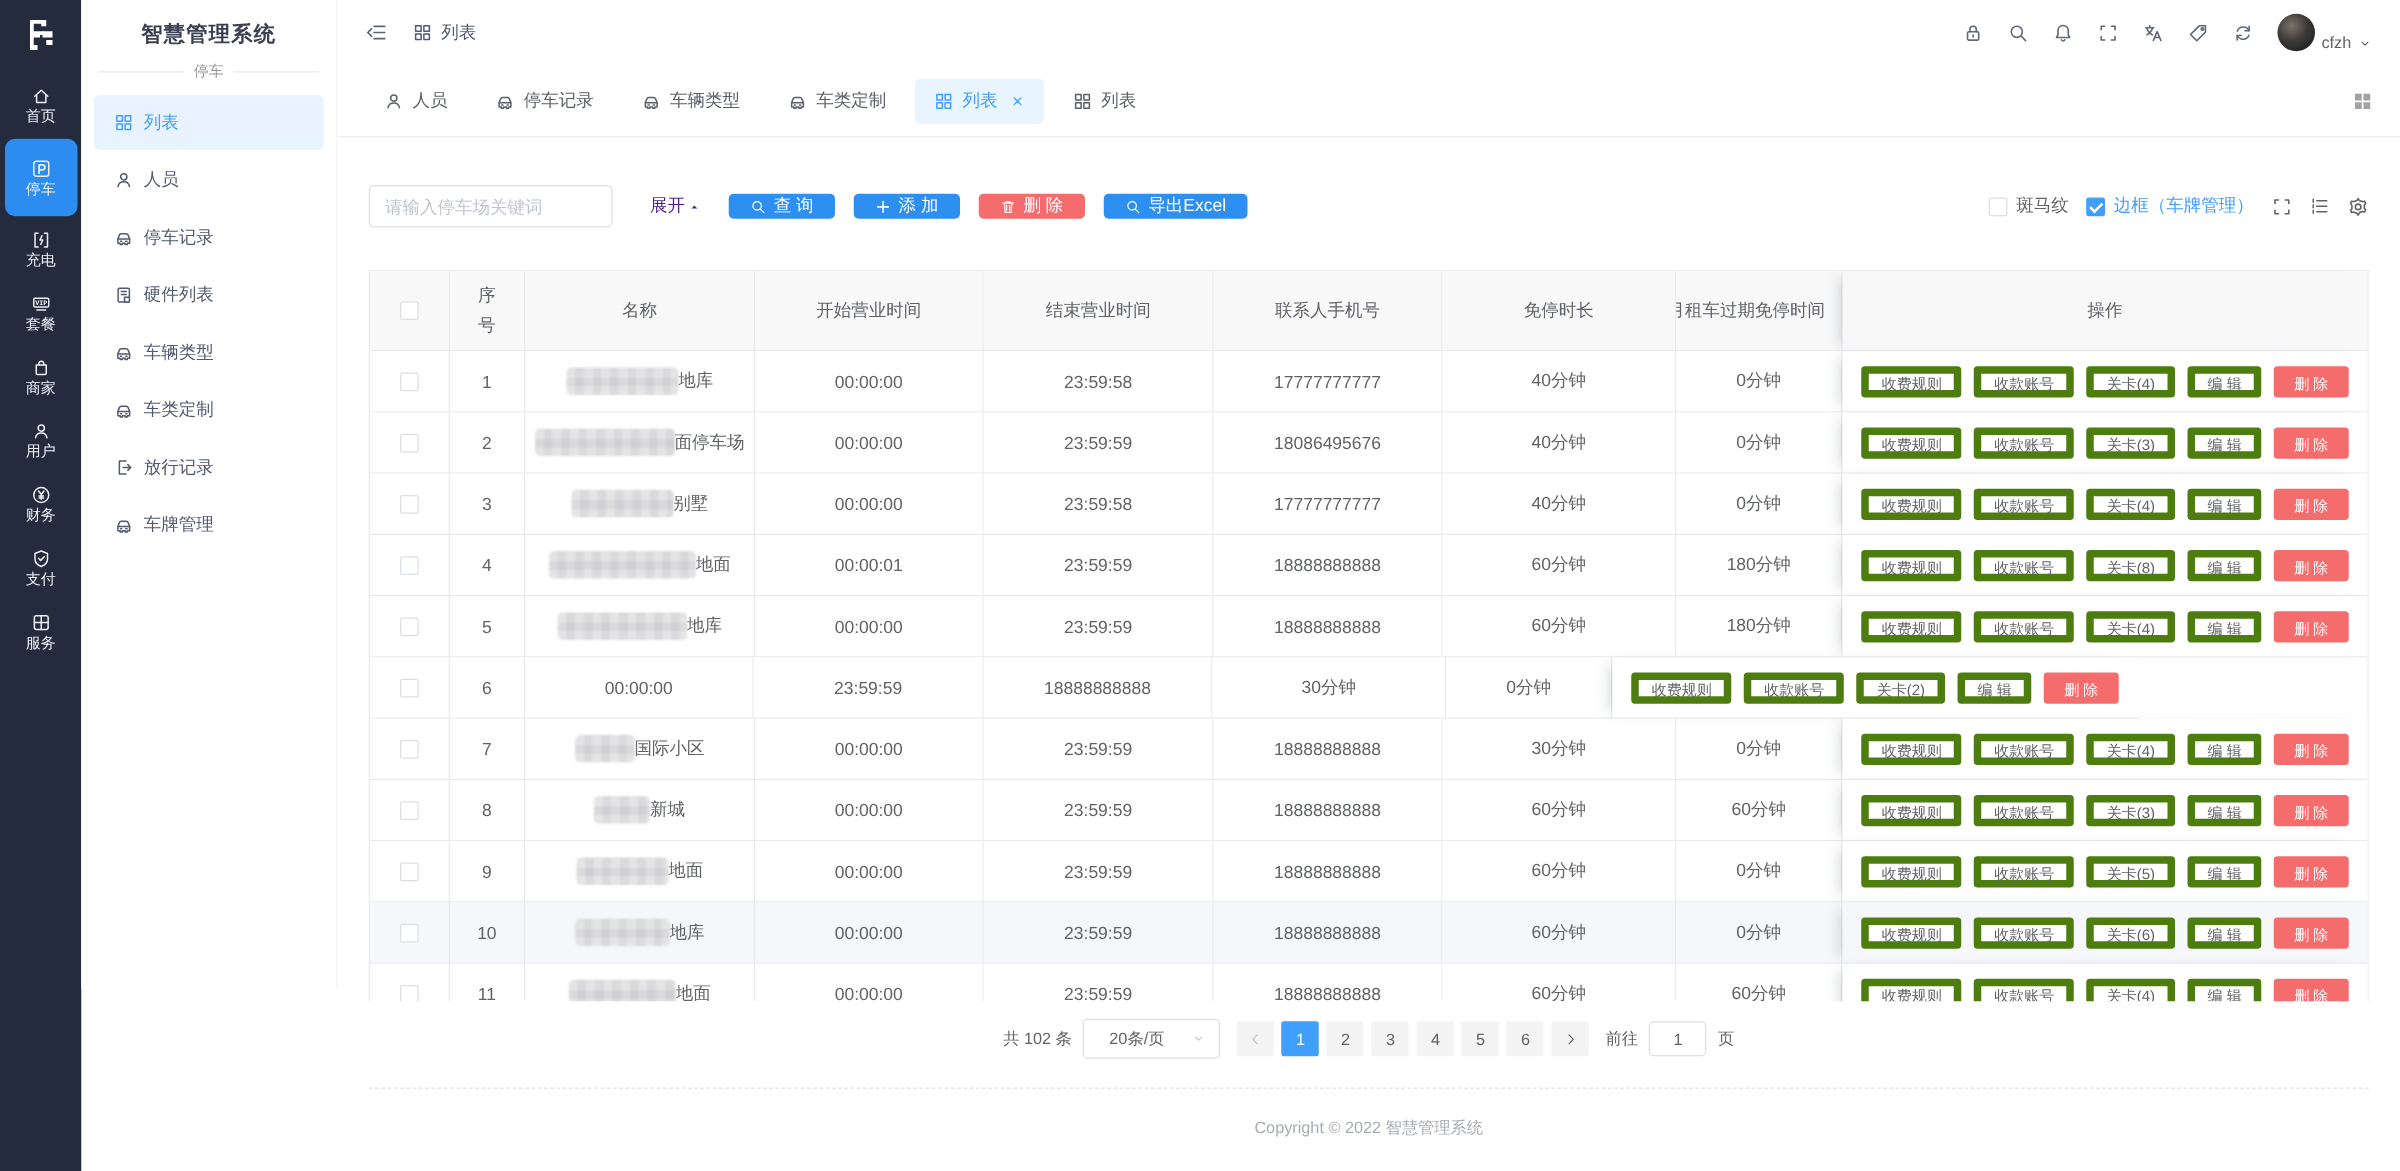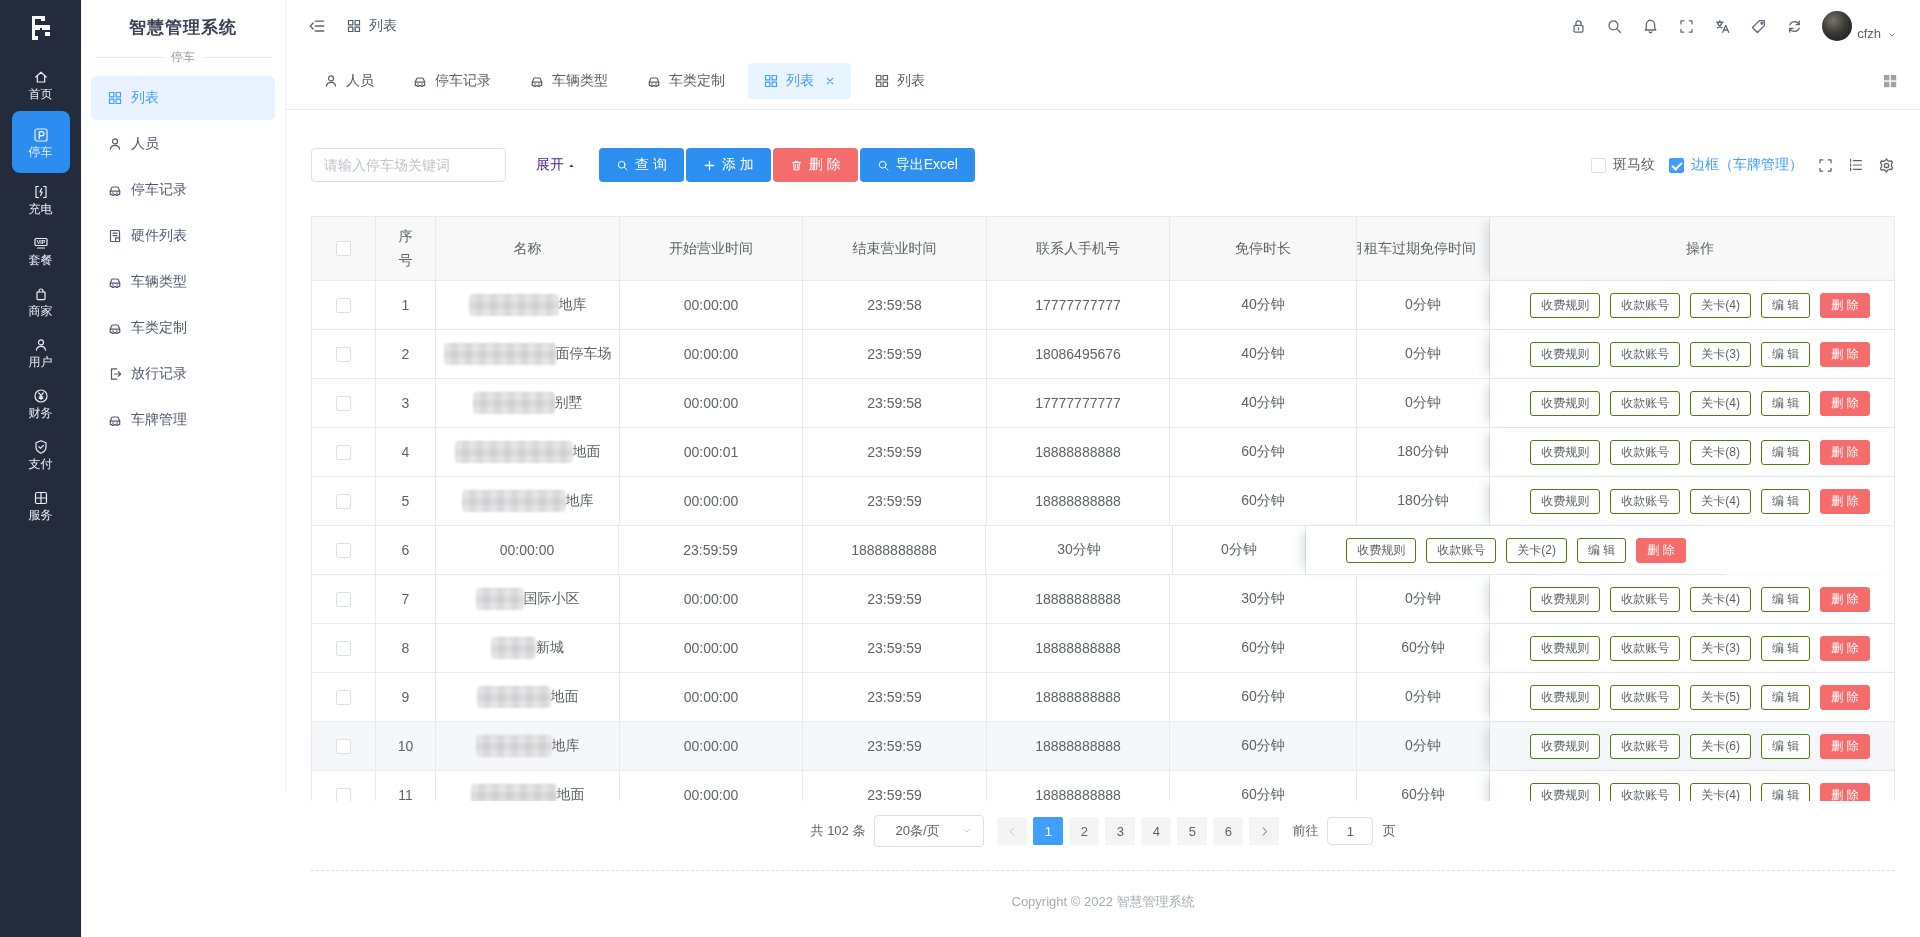--- a/index.html
+++ b/index.html
@@ -3,21 +3,21 @@
 <meta charset="utf-8">
 <style>
   * { margin:0; padding:0; box-sizing:border-box; }
   html,body { width:1920px; height:937px; overflow:hidden; background:#fff;
     font-family:"Liberation Sans","DejaVu Sans",sans-serif; font-size:14px; color:#606266; }
   body { display:flex; }
   .icon { display:inline-flex; align-items:center; justify-content:center; }
   .icon svg { display:block; }
 
   
-  .p-sidebar { width:81px; height:937px; background:#232b3d; flex:none; display:flex; flex-direction:column; align-items:center; }
+  .p-sidebar { width:65px; height:937px; background:#232b3d; flex:none; display:flex; flex-direction:column; align-items:center;font-family:Liberation Mono, monospace; }
   .logo { width:65px; height:58px; display:flex; align-items:center; justify-content:center; }
   .p-item { width:58px; height:49px; margin:2px 0; border-radius:8px; display:flex; flex-direction:column;
     align-items:center; justify-content:center; gap:3px; color:#eceff5; cursor:pointer; }
   .p-item .icon { color:#eceff5; }
   .p-item .p-label { font-size:12px; line-height:1; }
   .p-item.active { background:#2d8cf0; height:62px; }
 
   
   .s-sidebar { width:205px; height:791px; background:#fff; flex:none; border-right:1px solid #eef0f3; }
   .s-title { text-align:center; font-size:17px; font-weight:bold; color:#3a3f51; padding:16px 0 10px; letter-spacing:1px; }
@@ -53,21 +53,21 @@
   .tab-options { margin-left:auto; cursor:pointer; }
 
   .content { flex:1; background:#fff; padding:38px 25px 0; position:relative; min-width:0; }
 
   
   .toolbar { display:flex; align-items:center; }
   .search-input { width:195px; height:34px; border:1px solid #dcdfe6; border-radius:4px; padding:0 12px;
     font-size:14px; color:#606266; outline:none; font-family:inherit; }
   .search-input::placeholder { color:#c0c4cc; }
   .expand-link { color:#4c1d95; margin:0 22px 0 30px; display:flex; align-items:center; gap:2px; cursor:pointer; }
-  .btn { height:34px; border:none; border-radius:4px; color:#fff; font-size:14px; padding:0 17px; margin-right:2px;
+  .btn { height:20px; border:none; border-radius:4px; color:#fff; font-size:14px; padding:0 17px; margin-right:15px;
     display:inline-flex; align-items:center; gap:6px; cursor:pointer; font-family:inherit; }
   .btn .icon { color:#fff; }
   .btn.primary { background:#2d8ff0; }
   .btn.danger { background:#f56c6c; }
   .opt-group { margin-left:auto; display:flex; align-items:center; gap:14px; }
   .chk-wrap { display:flex; align-items:center; gap:7px; cursor:pointer; }
   .checkbox { width:15px; height:15px; border:1px solid #dcdfe6; border-radius:2px; background:#fff; flex:none; position:relative; }
   .checkbox.checked { background:#409eff; border-color:#409eff; }
   .checkbox.checked::after { content:""; position:absolute; left:4px; top:1px; width:4px; height:8px;
     border:solid #fff; border-width:0 2px 2px 0; transform:rotate(45deg); }
@@ -84,21 +84,21 @@
   .trow.hovered .cell { background:#f5f7fa; }
   .col-cb{width:64px}.col-idx{width:60px}.col-name{width:184px}.col-open{width:183px}.col-close{width:184px}
   .col-phone{width:183px}.col-free{width:187px}.col-month{width:133px}
   .col-op{width:420px; border-right:none; box-shadow:-9px 0 10px -6px rgba(80,90,100,0.22); position:relative;}
   .idx-stack { width:1.1em; word-break:break-all; text-align:center; line-height:1.7; }
   .hmonth { width:190px; flex:none; text-align:left; padding-left:22px; white-space:nowrap; }
   .name-cell-inner { display:flex; align-items:center; justify-content:center; gap:0; }
   .redact { height:22px; border-radius:4px; flex:none; filter:blur(1px);
     background:repeating-linear-gradient(90deg,#efefef 0 7px,#e4e4e6 7px 14px),repeating-linear-gradient(0deg,#f4f4f4 0 7px,#e9e9eb 7px 14px);
     background-blend-mode:multiply; }
-  .mini-btn { height:25px; padding:0 10px; border:1px solid #4d7c0f; border-radius:3px; background:#fff; color:#606266;
+  .mini-btn { height:25px; padding:0 10px; border:6px solid #4d7c0f; border-radius:3px; background:#fff; color:#606266;
     font-size:12px; margin:0 5px; cursor:pointer; font-family:inherit; white-space:nowrap; }
   .mini-btn.danger { background:#f56c6c; border-color:#f56c6c; color:#fff; }
 
   
   .pagination { margin-top:14px; display:flex; align-items:center; justify-content:center; gap:9px; font-size:13px; color:#606266; }
   .page-size-select { width:110px; height:32px; border:1px solid #dcdfe6; border-radius:4px; display:flex; align-items:center;
     justify-content:space-between; padding:0 10px 0 20px; cursor:pointer; color:#606266; }
   .pager { display:flex; align-items:center; gap:6px; margin:0 4px; }
   .page-btn { min-width:30px; height:28px; border-radius:2px; background:#f4f4f5; color:#606266; display:flex;
     align-items:center; justify-content:center; cursor:pointer; font-size:13px; padding:0 4px; }

